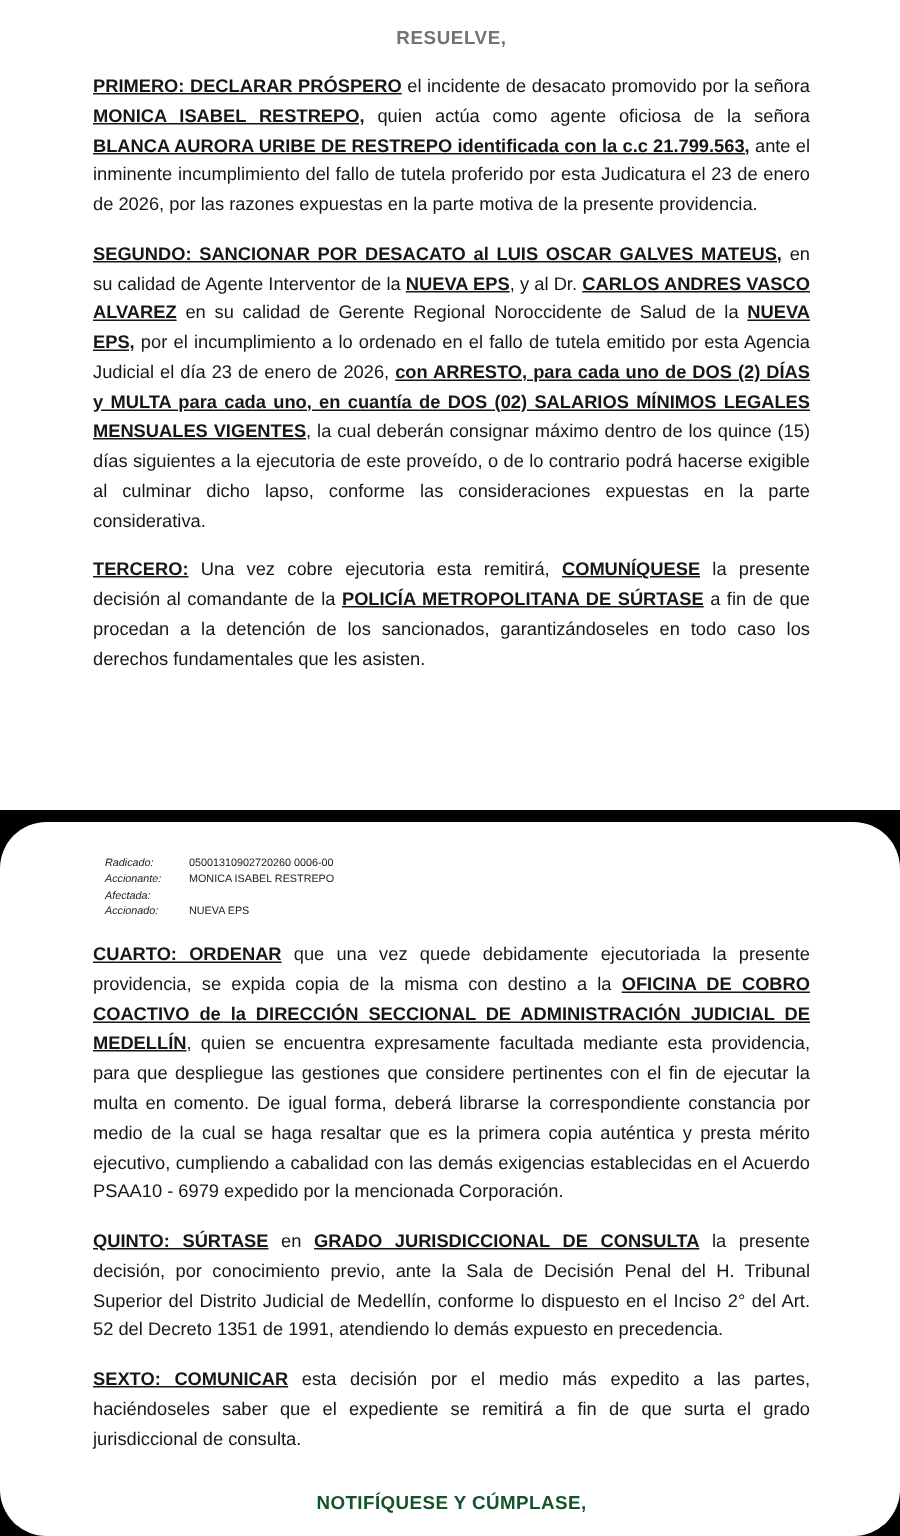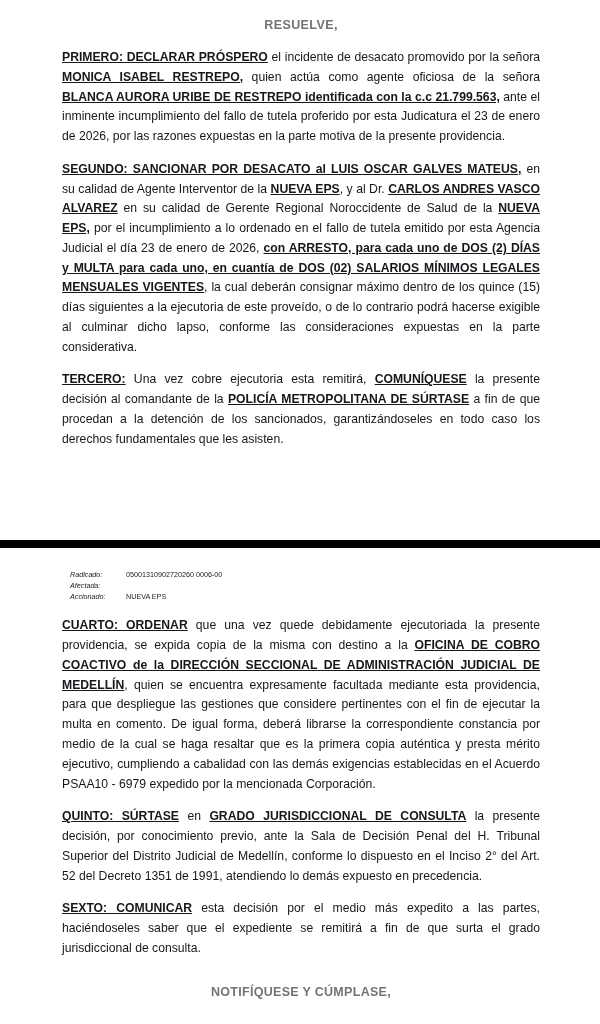--- a/index.html
+++ b/index.html
@@ -22,20 +22,21 @@
     height: 540px;
     padding: 18px 60px 10px 62px;
   }
   .gap {
     height: 8px;
     background: #000000;
   }
   .page-two {
     height: 476px;
     padding: 22px 60px 0 62px;
+    border-radius: 31px;
   }
   .doc-title {
     text-align: center;
     font-weight: bold;
     font-size: 12.5px;
     letter-spacing: 0.4px;
     color: #737373;
     margin: 0 0 16px 0;
   }
   p.para {
@@ -68,21 +69,21 @@
     flex: 0 0 56px;
   }
   .header-meta .val {
     flex: 1 1 auto;
   }
   .closing {
     text-align: center;
     font-weight: bold;
     font-size: 12.5px;
     letter-spacing: 0.3px;
-    color: #737373;
+    color: #14532d;
     margin: 26px 0 0 0;
   }
 </style>
 </head>
 <body>
 
 <div class="page page-one">
   <div class="doc-title">RESUELVE,</div>
   <div>
     <p class="para"><b>PRIMERO: DECLARAR PRÓSPERO</b><span> el incidente de desacato promovido por la señora </span><b>MONICA ISABEL RESTREPO,</b><span> quien actúa como agente oficiosa de la señora </span><b>BLANCA AURORA URIBE DE RESTREPO identificada con la c.c 21.799.563,</b><span> ante el inminente incumplimiento del fallo de tutela proferido por esta Judicatura el 23 de enero de 2026, por las razones expuestas en la parte motiva de la presente providencia.</span></p>
@@ -93,20 +94,24 @@
 
 <div class="gap"></div>
 
 <div class="page page-two">
   <div class="header-meta">
     <div class="row">
       <span class="lbl">Radicado:</span>
       <span class="val">05001310902720260 0006-00</span>
     </div>
     <div class="row">
+      <span class="lbl">Accionante:</span>
+      <span class="val">MONICA ISABEL RESTREPO</span>
+    </div>
+    <div class="row">
       <span class="lbl">Afectada:</span>
     </div>
     <div class="row">
       <span class="lbl">Accionado:</span>
       <span class="val">NUEVA EPS</span>
     </div>
   </div>
   <div>
     <p class="para"><b>CUARTO: ORDENAR</b><span> que una vez quede debidamente ejecutoriada la presente providencia, se expida copia de la misma con destino a la </span><b>OFICINA DE COBRO COACTIVO de la DIRECCIÓN SECCIONAL DE ADMINISTRACIÓN JUDICIAL DE MEDELLÍN</b><span>, quien se encuentra expresamente facultada mediante esta providencia, para que despliegue las gestiones que considere pertinentes con el fin de ejecutar la multa en comento. De igual forma, deberá librarse la correspondiente constancia por medio de la cual se haga resaltar que es la primera copia auténtica y presta mérito ejecutivo, cumpliendo a cabalidad con las demás exigencias establecidas en el Acuerdo PSAA10 - 6979 expedido por la mencionada Corporación.</span></p>
     <p class="para"><b>QUINTO: SÚRTASE</b><span> en </span><b>GRADO JURISDICCIONAL DE CONSULTA</b><span> la presente decisión, por conocimiento previo, ante la Sala de Decisión Penal del H. Tribunal Superior del Distrito Judicial de Medellín, conforme lo dispuesto en el Inciso 2° del Art. 52 del Decreto 1351 de 1991, atendiendo lo demás expuesto en precedencia.</span></p>

